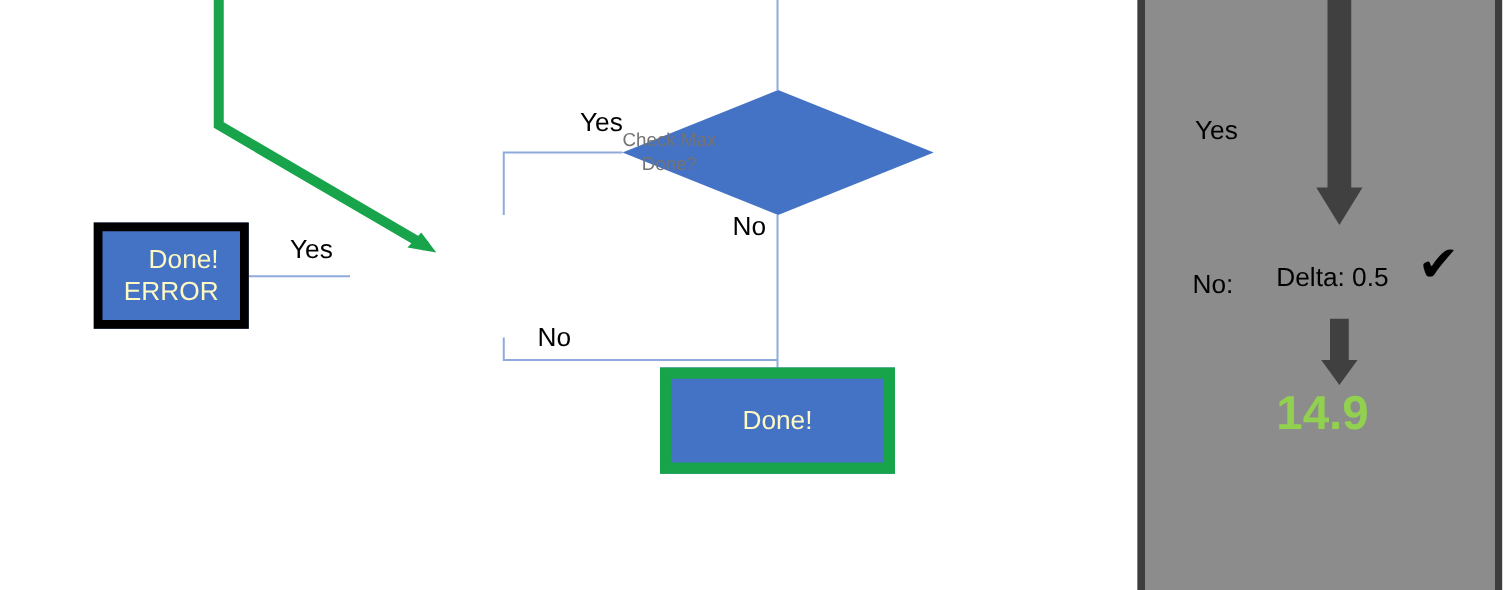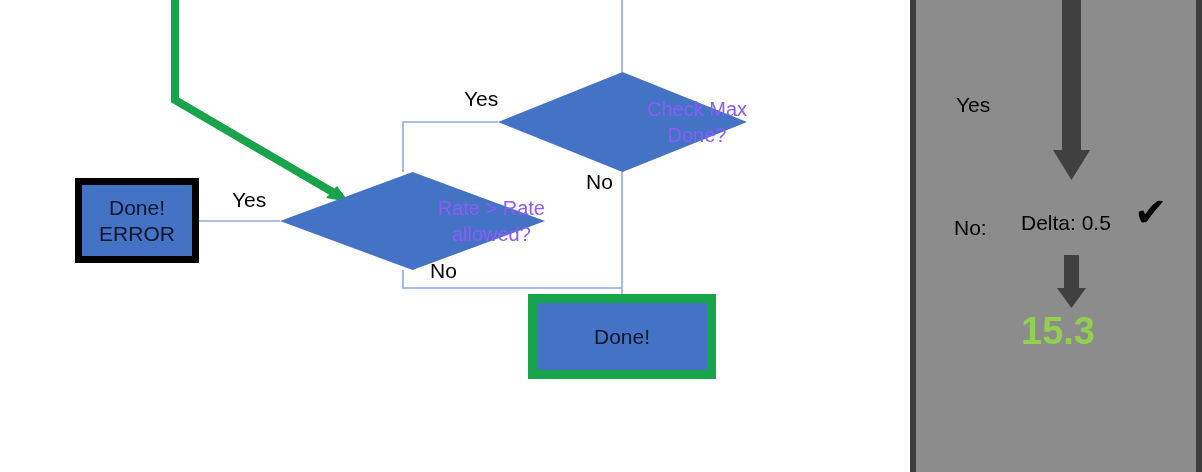--- a/index.html
+++ b/index.html
@@ -24,22 +24,22 @@
     width: 910px;
     height: 472px;
   }
 
   .node {
     position: absolute;
     box-sizing: border-box;
     display: flex;
     align-items: center;
     justify-content: center;
-    text-align: center;
-    color: #0f172a;
+    text-align: right;
+    color: #fef9c3;
     line-height: 1.22;
   }
 
   
   .rect-node {
     background: #4472C4;
   }
   #node-done-error {
     left: 75px;
     top: 178px;
@@ -68,24 +68,24 @@
     overflow: visible;
   }
   .diamond-label {
     position: absolute;
     left: 0;
     top: 0;
     width: 100%;
     height: 100%;
     display: flex;
     align-items: center;
-    justify-content: flex-end;
+    justify-content: flex-start;
     text-align: center;
-    color: #8b5cf6;
-    font-size: 20px;
+    color: #737373;
+    font-size: 15px;
     line-height: 1.3;
     pointer-events: none;
   }
   #node-check-max-rate {
     left: 498px;
     top: 72px;
     width: 249px;
     height: 100px;
   }
   #node-rate-gt-allowed {
@@ -188,31 +188,20 @@
       <polygon points="124.5,0 249,50 124.5,100 0,50" fill="#4472C4"></polygon>
     </svg>
     <div class="diamond-label">
       <div>
         <div>Check Max</div>
         <div>Done?</div>
       </div>
     </div>
   </div>
 
-  <div class="diamond-wrap" id="node-rate-gt-allowed">
-    <svg width="265" height="98" viewBox="0 0 265 98">
-      <polygon points="132.5,0 265,49 132.5,98 0,49" fill="#4472C4"></polygon>
-    </svg>
-    <div class="diamond-label">
-      <div>
-        <div>Rate &gt; Rate</div>
-        <div>allowed?</div>
-      </div>
-    </div>
-  </div>
 
   <div class="edge-label" id="label-yes-top">Yes</div>
 
   <div class="edge-label" id="label-no-mid">No</div>
 
   <div class="edge-label" id="label-yes-left">Yes</div>
 
   <div class="edge-label" id="label-no-bottom">No</div>
 
   <div id="side-panel">
@@ -231,16 +220,16 @@
     </svg>
 
     <div class="panel-text" id="panel-yes">Yes</div>
 
     <div class="panel-text" id="panel-no">No:</div>
 
     <div class="panel-text" id="panel-delta">Delta: 0.5</div>
 
     <div class="panel-text" id="panel-check">✔</div>
 
-    <div id="panel-value">15.3</div>
+    <div id="panel-value">14.9</div>
   </div>
 
 </div>
 
 </body></html>

